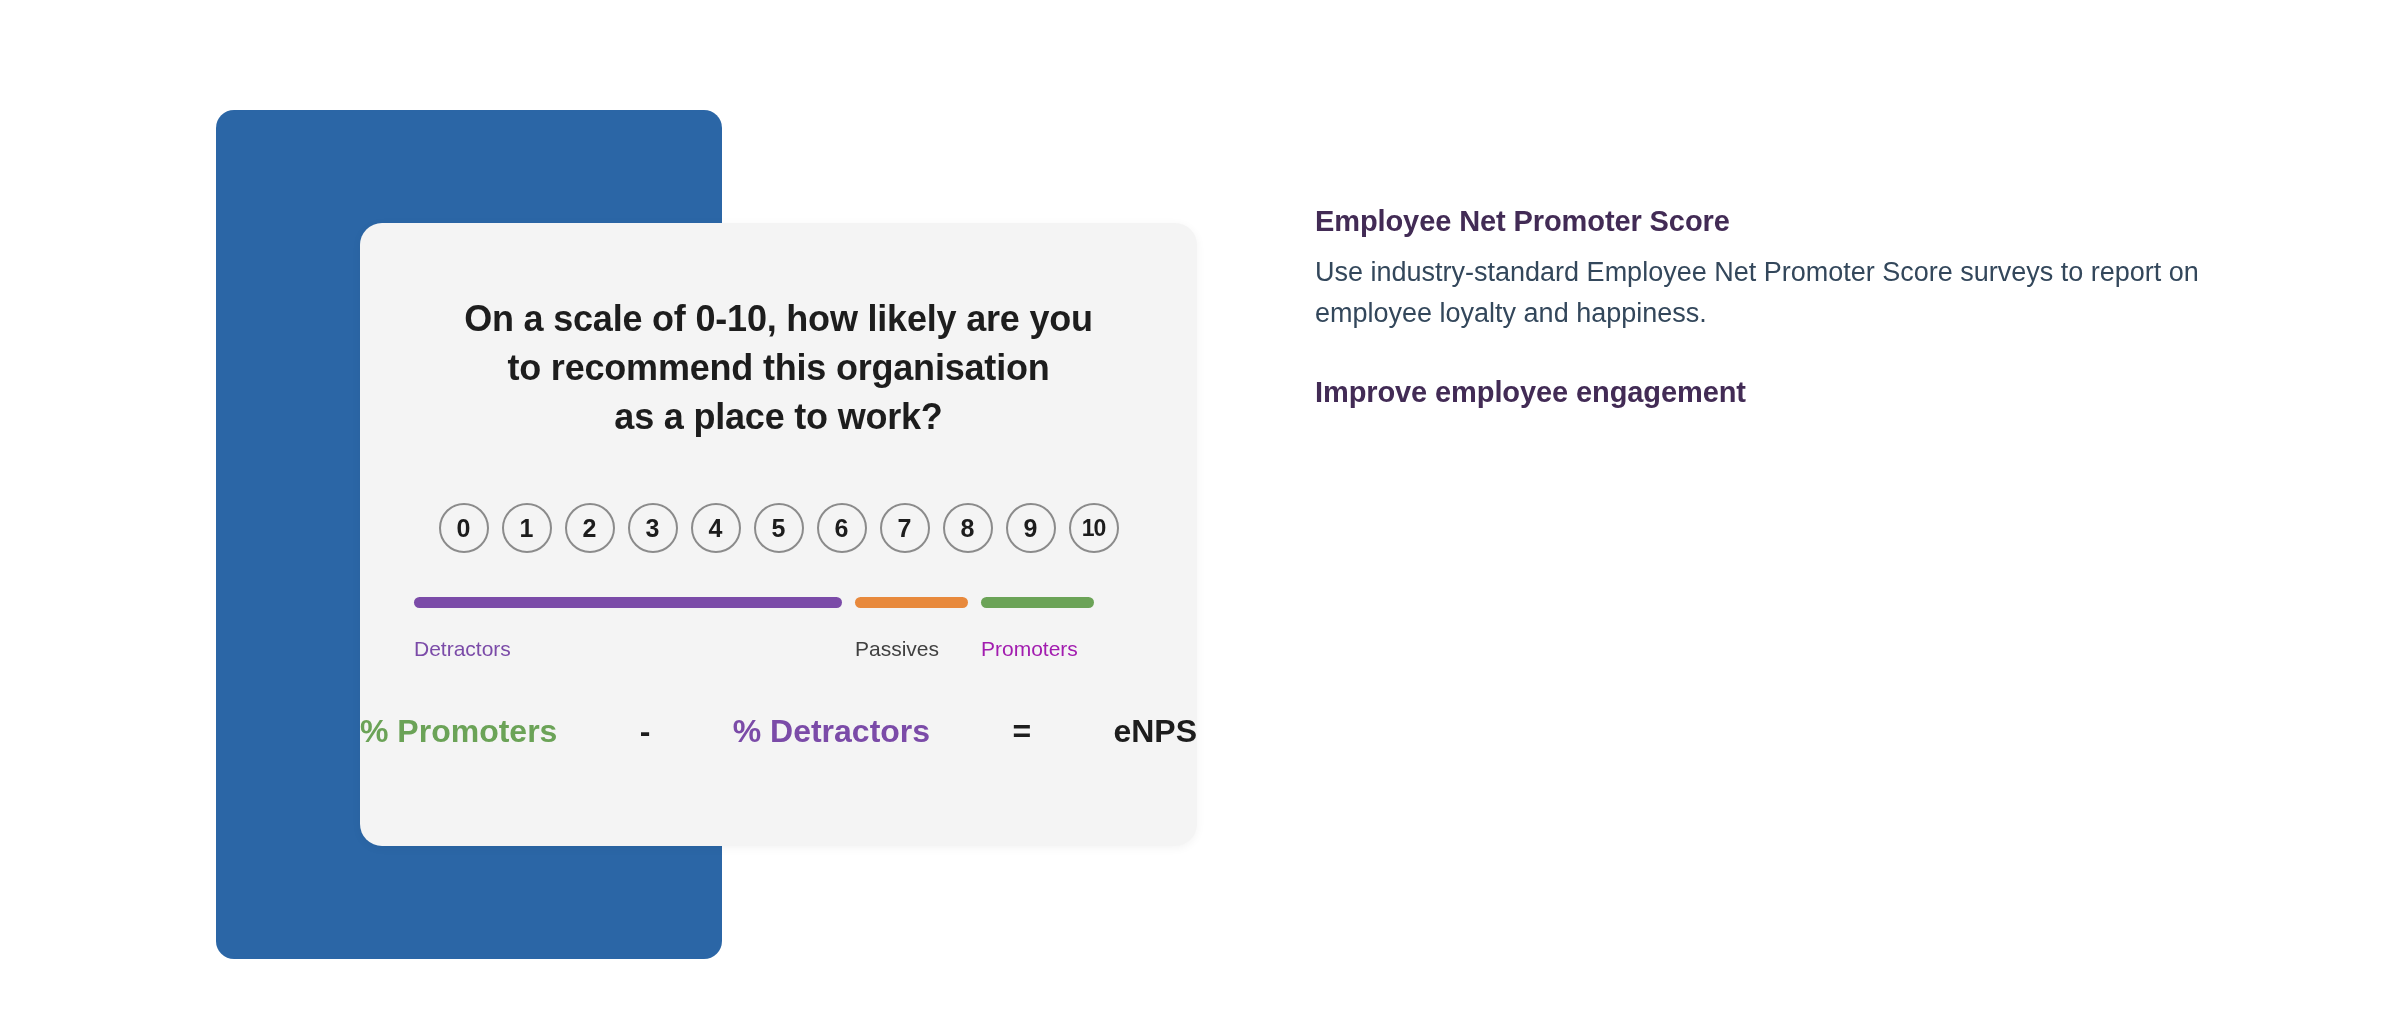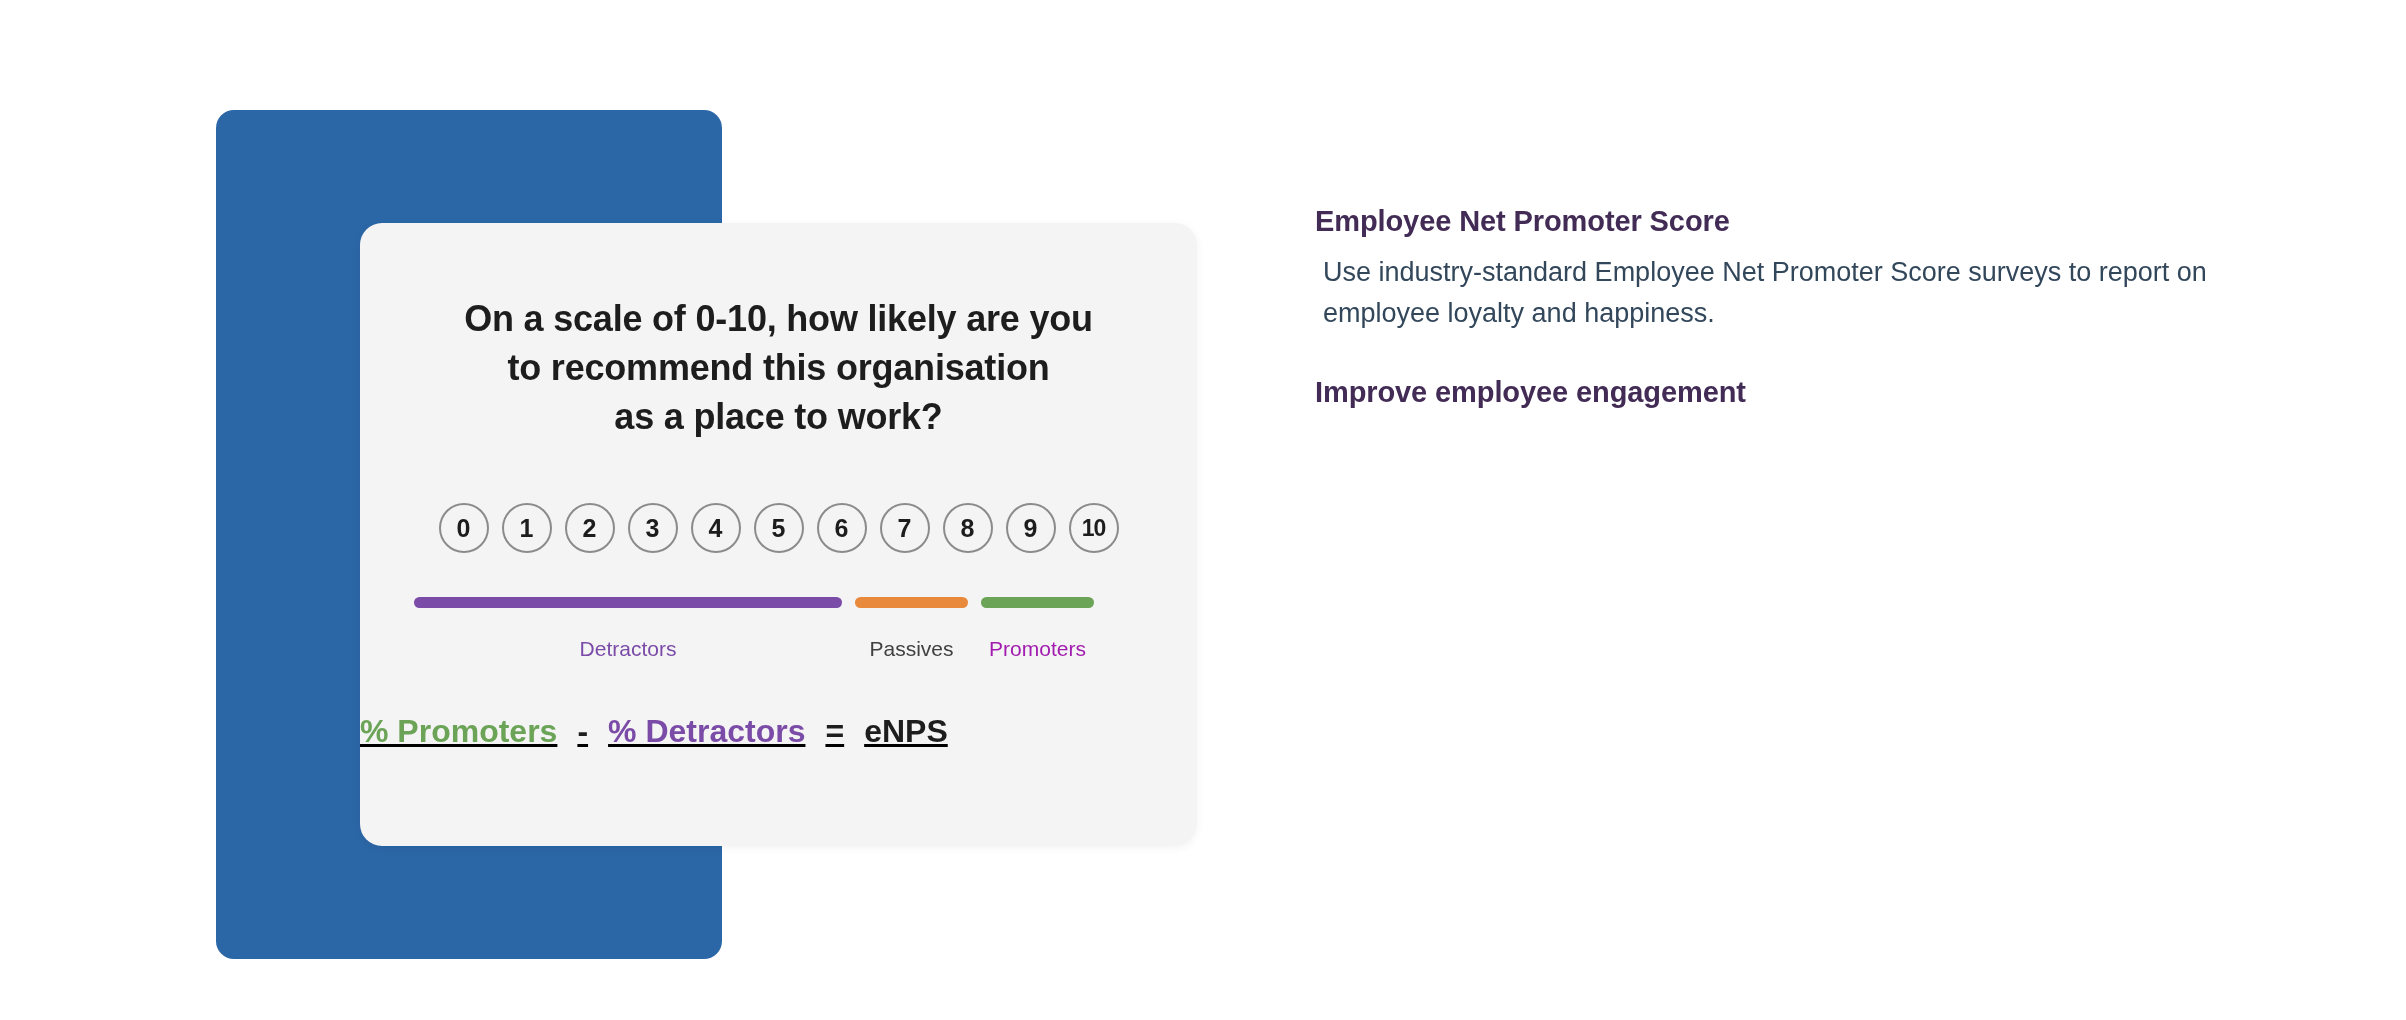--- a/index.html
+++ b/index.html
@@ -99,39 +99,38 @@
 
   .legend-row {
     position: absolute;
     left: 54px;
     top: 414px;
     width: 729px;
     height: 30px;
   }
   .legend-item {
     position: absolute;
-    text-align: center;
+    text-align: left;
     font-size: 21px;
     font-weight: 500;
     white-space: nowrap;
     top: 0;
   }
 
   .formula-row {
     position: absolute;
     left: 0;
     right: 0;
     top: 490px;
     display: flex;
     align-items: baseline;
-    justify-content: flex-start;
+    justify-content: space-between;
     gap: 16px;
     font-size: 32px;
     font-weight: bold;
-    text-decoration: underline;
   }
   .formula-op { color: #1D1D1D; font-weight: bold; padding: 0 4px; }
 
   
   .text-column {
     position: absolute;
     left: 1315px;
     top: 205px;
     width: 960px;
   }
@@ -151,21 +150,21 @@
     font-size: 29px;
     font-weight: bold;
     color: #422B55;
     margin: 0 0 14px 0;
     letter-spacing: -0.1px;
   }
   .section-body {
     font-size: 27px;
     line-height: 1.52;
     color: #33475B;
-    margin: 8px;
+    margin: 0;
     max-width: 960px;
   }
 </style>
 </head>
 <body>
 
 <div class="illustration">
 
   <div class="blue-panel"></div>
 

